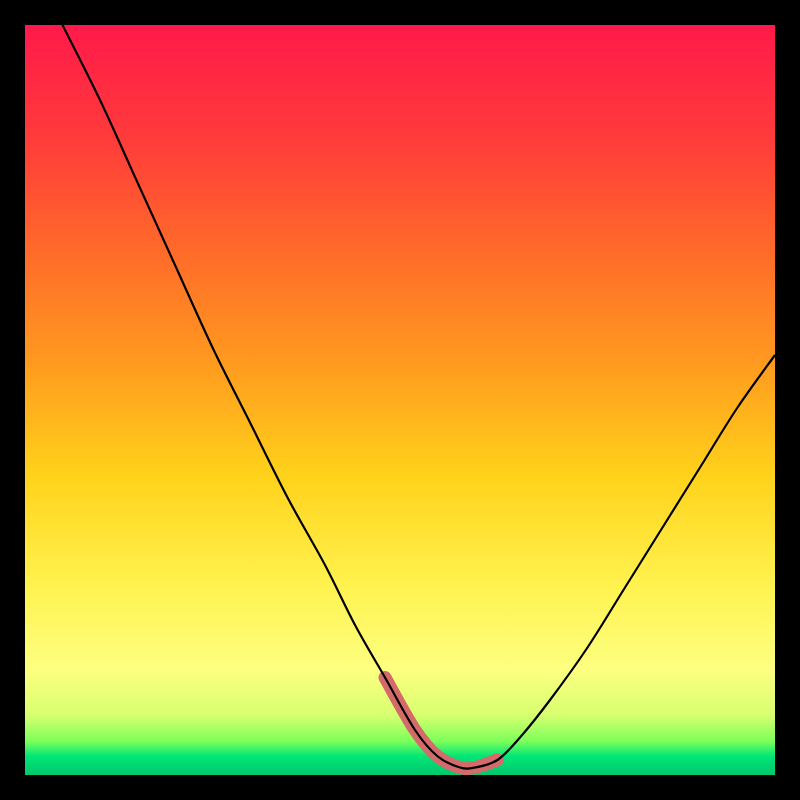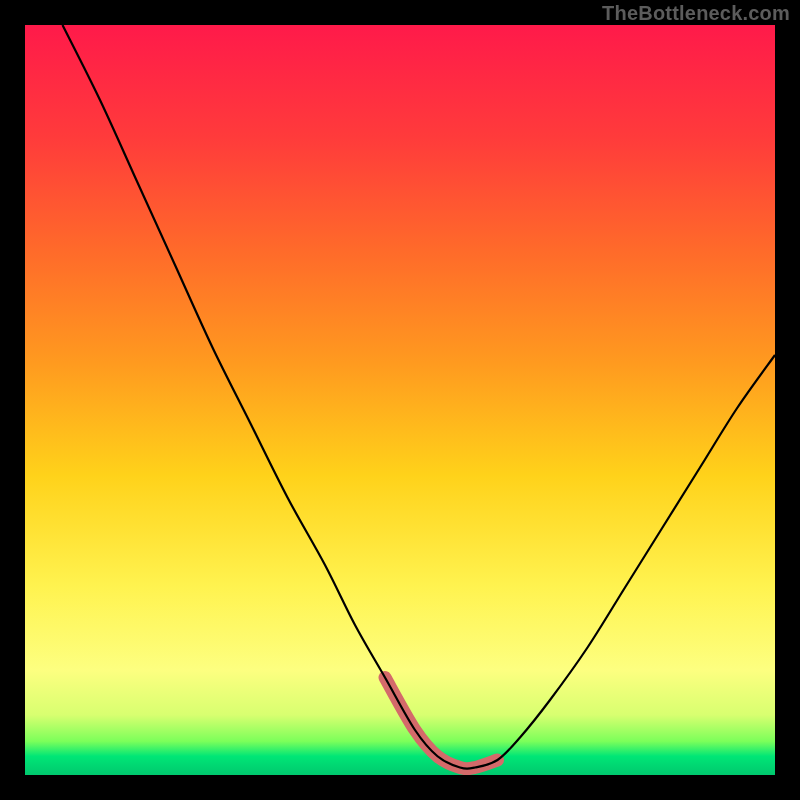--- a/index.html
+++ b/index.html
@@ -38,21 +38,20 @@
   }
   svg {
     display: block;
   }
 </style>
 </head>
 <body>
 
 <div class="frame">
 
-  <div class="watermark">TheBottleneck.com</div>
 
   <div class="plot-area">
     <svg id="chart-svg" width="750" height="750" viewBox="0 0 750 750">
       <defs>
         <linearGradient id="bg-grad" x1="0" y1="0" x2="0" y2="1">
             <stop offset="0.00%" stop-color="#ff1a4a"></stop>
             <stop offset="15.00%" stop-color="#ff3b3b"></stop>
             <stop offset="30.00%" stop-color="#ff6a2a"></stop>
             <stop offset="45.00%" stop-color="#ff9a1f"></stop>
             <stop offset="60.00%" stop-color="#ffd21a"></stop>

